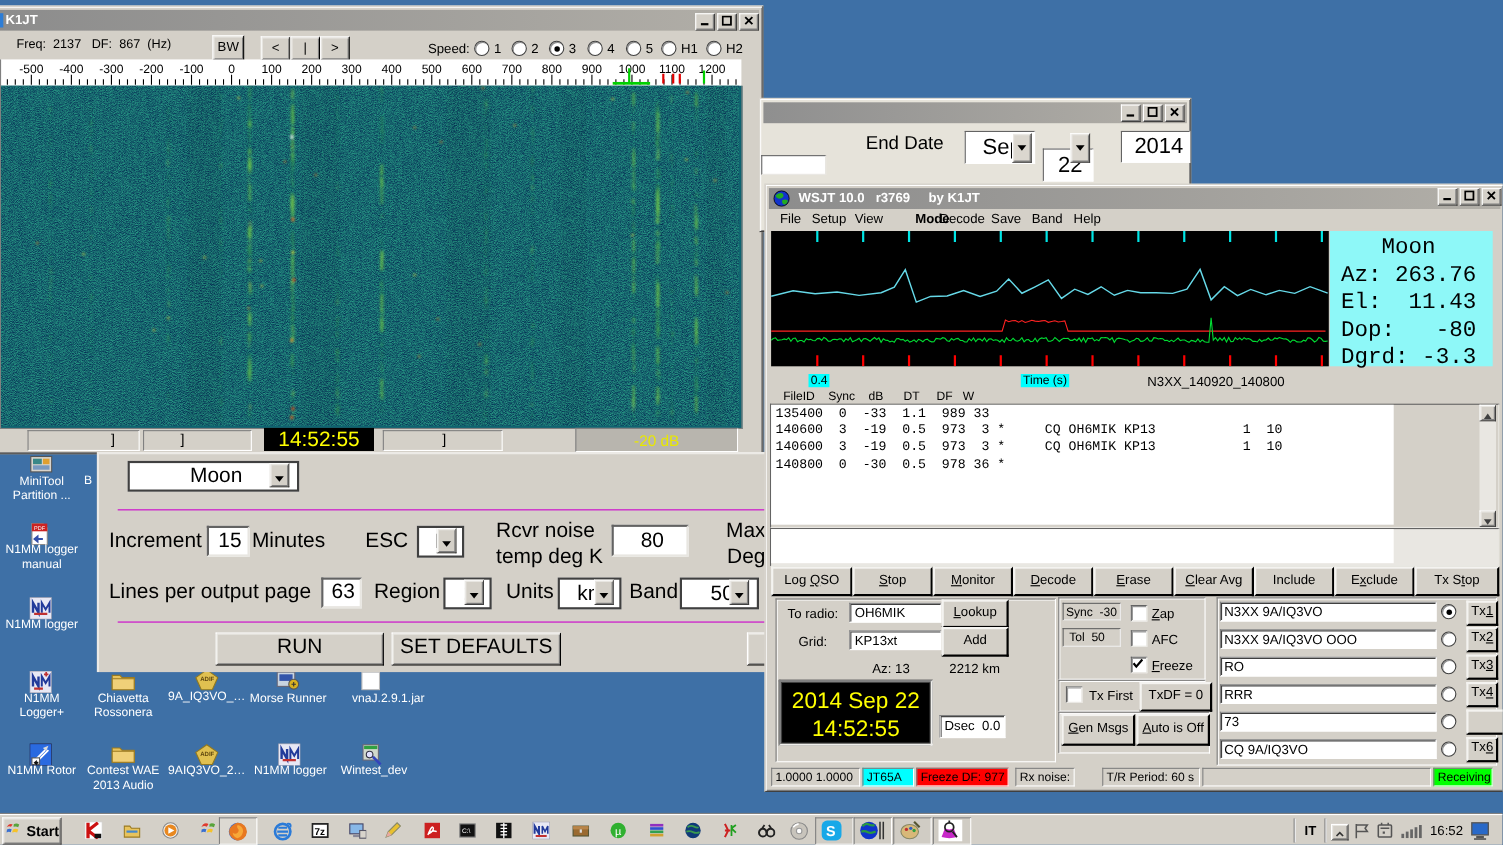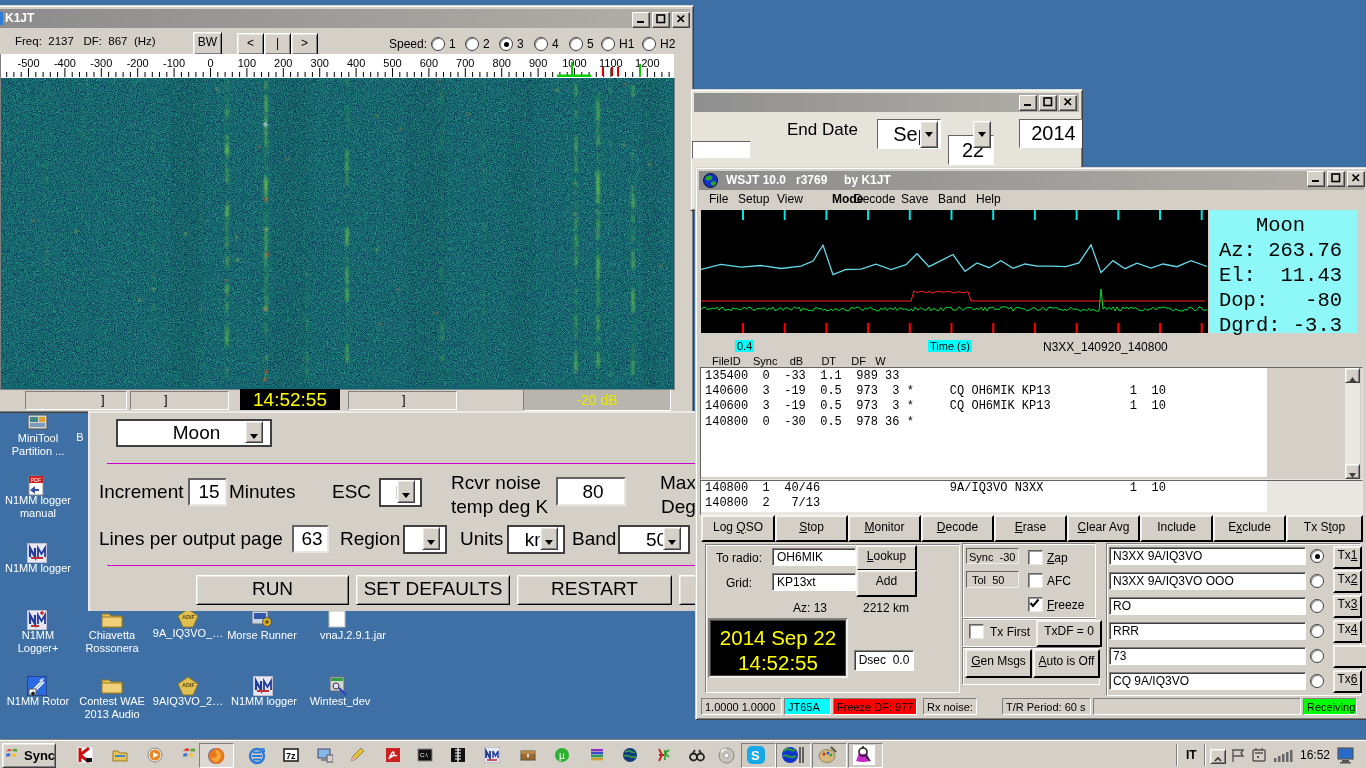--- a/index.html
+++ b/index.html
@@ -935,21 +935,20 @@
   <div class="btn2" style="left:334px;top:116px;width:16px;height:21px;"><span class="dar"></span></div>
   <div class="lbl" style="left:372px;top:117px;">Units</div>
   <div class="fld" style="left:419px;top:114px;width:51px;height:25px;border-color:#404040;border-width:2px;font-size:19px;line-height:25px;padding-left:3px;">km</div>
   <div class="btn2" style="left:452px;top:116px;width:16px;height:21px;"><span class="dar"></span></div>
   <div class="lbl" style="left:484px;top:117px;">Band</div>
   <div class="fld" style="left:530px;top:114px;width:63px;height:25px;border-color:#404040;border-width:2px;font-size:19px;line-height:25px;padding-left:5px;">50</div>
   <div class="btn2" style="left:575px;top:116px;width:16px;height:21px;"><span class="dar"></span></div>
   <div class="abs" style="left:19px;top:154px;width:590px;height:1px;background:#cc00cc;"></div>
   <div class="btn2" style="left:108px;top:164px;width:151px;height:28px;font-size:19px;line-height:26px;border-color:#fff #000 #000 #fff;">RUN</div>
   <div class="btn2" style="left:268px;top:164px;width:152px;height:28px;font-size:19px;line-height:26px;border-color:#fff #000 #000 #fff;">SET DEFAULTS</div>
-  <div class="btn2" style="left:429px;top:164px;width:153px;height:28px;font-size:19px;line-height:26px;border-color:#fff #000 #000 #fff;">RESTART</div>
   <div class="btn2" style="left:591px;top:164px;width:21px;height:28px;border-color:#fff #000 #000 #fff;"></div>
 </div>
 
 <div id="enddate" class="win" style="left:690px;top:89px;width:391px;height:120px;background:#e6e3da;">
   <div class="tbar" style="background:linear-gradient(90deg,#8f8f8f,#b2afa8);"></div>
   <div class="tbtns" style="top:5px;right:5px;">
       <div class="tb"><svg width="8" height="11">
           <rect x="0" y="8" width="7" height="2" fill="#000"></rect>
         </svg></div>
       <div class="tb"><svg width="10" height="11" style="margin-top:1px;">
@@ -1062,22 +1061,20 @@
             <path d="M4.5 1 L8 6 L1 6 Z" fill="#404040"></path>
           </svg></div>
       <div class="btn2" style="left:0;top:96px;width:13px;height:13px;"><svg width="9" height="7" style="margin-top:3px;">
             <path d="M1 1 L8 1 L4.5 6 Z" fill="#404040"></path>
           </svg></div>
     </div>
   </div>
 
   <div class="abs" style="left:4px;top:312px;width:661px;height:33px;border:1px solid;border-color:#636363 #e8e6e1 #e8e6e1 #636363;background:#e9e7e2;">
     <div class="abs" style="left:0;top:0;width:566px;height:31px;background:#fff;"></div>
-    <pre class="mono" style="position:absolute;left:4px;top:0px;margin:0;font-size:12px;line-height:15.2px;">140800  1  40/46                  9A/IQ3VO N3XX            1  10
-140800  2   7/13</pre>
   </div>
 
   <div id="btnrow" style="position:absolute;left:5px;top:347px;width:660px;height:27px;">
     <div class="mbtn" style="left:0px;width:70px;height:23px;line-height:21px;">Log <u>Q</u>SO</div>
     <div class="mbtn" style="left:74px;width:69px;height:23px;line-height:21px;"><u>S</u>top</div>
     <div class="mbtn" style="left:147px;width:69px;height:23px;line-height:21px;"><u>M</u>onitor</div>
     <div class="mbtn" style="left:220px;width:69px;height:23px;line-height:21px;"><u>D</u>ecode</div>
     <div class="mbtn" style="left:293px;width:69px;height:23px;line-height:21px;"><u>E</u>rase</div>
     <div class="mbtn" style="left:366px;width:69px;height:23px;line-height:21px;"><u>C</u>lear Avg</div>
     <div class="mbtn" style="left:439px;width:69px;height:23px;line-height:21px;">Include</div>
@@ -1151,21 +1148,21 @@
 </div>
 
 <div id="taskbar" class="abs" style="left:0;top:740px;width:1366px;height:28px;background:#d4d0c8;border-top:1px solid #fff;box-shadow:0 -1px 0 #808080;">
   <div class="btn2" style="left:2px;top:2px;width:52px;height:23px;">
     <svg width="18" height="16" viewBox="0 0 18 16" style="position:absolute;left:2px;top:3px;">
       <path d="M1 5 Q3 3.5 5 4.5 L6.5 2.5 Q4.5 1.5 2.5 3 Z" fill="#e03a2f"></path>
       <path d="M7.5 2.3 Q10 1 12.5 2.5 L11.5 5 Q9.5 3.8 7.3 4.7 Z" fill="#58a43a"></path>
       <path d="M1.3 7 Q3.5 5.8 5.6 6.8 L4.8 9.6 Q3 8.8 1 9.8 Z" fill="#3a6fd0"></path>
       <path d="M6.8 7 Q9.3 5.8 11.6 7 L10.6 9.8 Q8.6 8.8 6 9.8 Z" fill="#f5c22b"></path>
     </svg>
-    <span style="position:absolute;left:21px;top:4px;font-weight:bold;font-size:13px;">Sync</span>
+    <span style="position:absolute;left:21px;top:4px;font-weight:bold;font-size:13px;">Start</span>
   </div>
   <div id="ql">
       <div class="abs" style="left: 199px; top: 2px; width: 33px; height: 23px; border-width: 1px; border-style: solid; border-image: initial; border-color: rgb(128, 128, 128) rgb(255, 255, 255) rgb(255, 255, 255) rgb(128, 128, 128); background: rgb(220, 217, 210);"></div>
       <div class="abs" style="left: 77px; top: 6px;"><svg width="16" height="16">
           <rect x="0" y="0" width="16" height="16" fill="#fff" stroke="#ccc"></rect>
           <path d="M3 1 V15 M3 8 L12 1 M3 8 L12 15" stroke="#cc1111" stroke-width="3" fill="none"></path>
           <path d="M9 11 h6 v4 h-6 Z" fill="#111"></path>
         </svg></div>
       <div class="abs" style="left: 112px; top: 6px;"><svg width="16" height="16">
           <path d="M1 4 h5 l1.5 2 h7.5 v8 h-14 Z" fill="#e8c35c" stroke="#9a7a20"></path>

